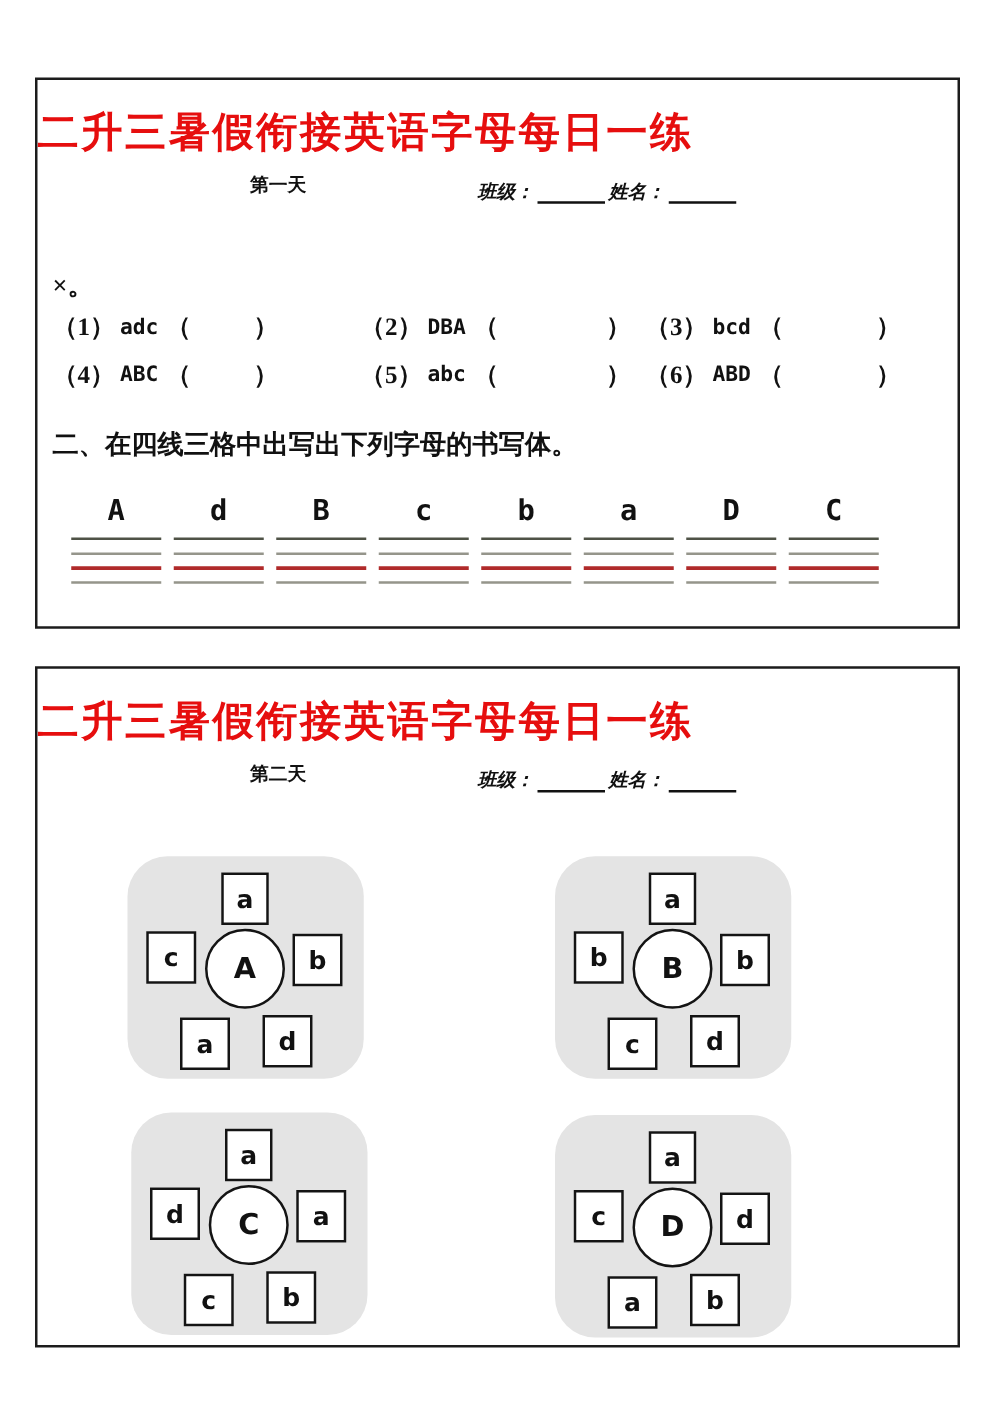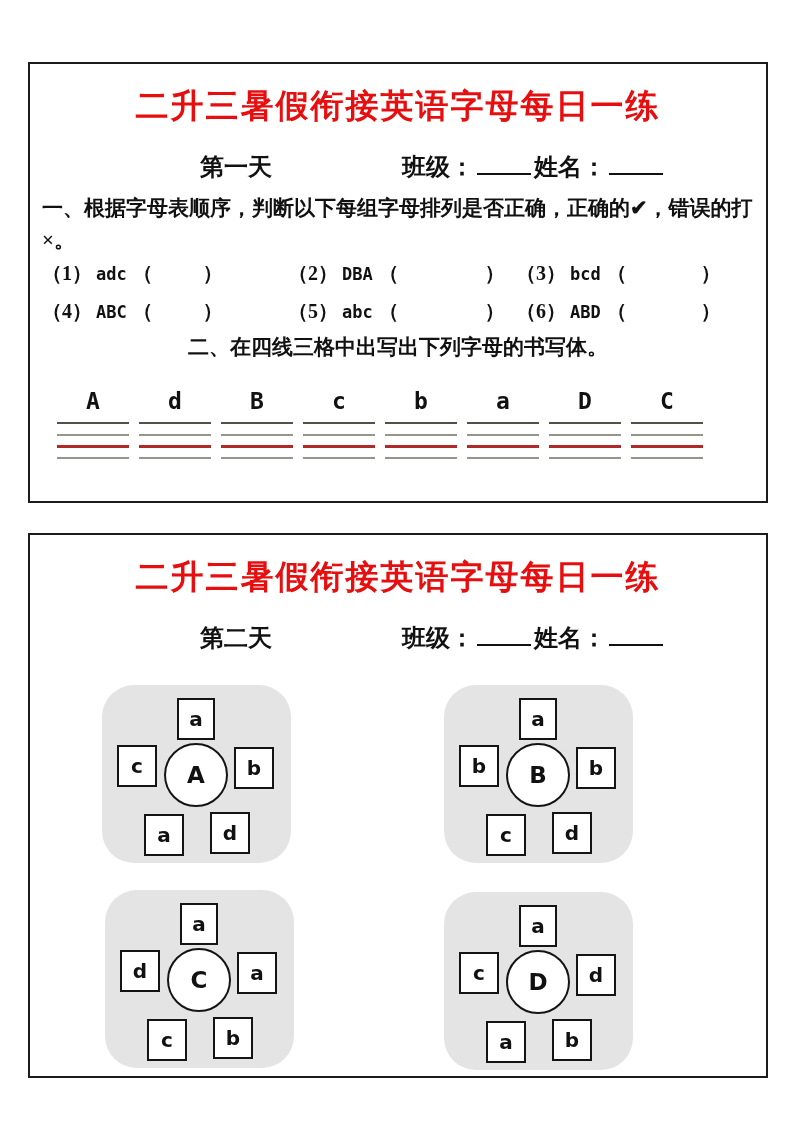--- a/index.html
+++ b/index.html
@@ -2,29 +2,29 @@
 <html style="--title-red: #e60e0e; --grid-top-line: #4f5246; --grid-mid-line: #95958b; --grid-red-line: #b02a2a; --group-bg: #e4e4e4;"><head>
 <meta charset="utf-8">
 <style>
   html,body{margin:0;padding:0;background:#ffffff;}
   .canvas{position:relative;width:793px;height:1122px;background:#fff;overflow:hidden;
           font-family:"Liberation Serif","DejaVu Serif",serif;color:#111;}
   .page{position:absolute;left:28px;width:740px;border:2px solid #1c1c1c;background:#fff;box-sizing:border-box;}
   #page1{top:62px;height:441px;}
   #page2{top:533px;height:545px;}
 
-  .title{margin:20px 0 0;text-align:center;font-size:33px;font-weight:bold;
+  .title{margin:20px 0 0;font-size:33px;font-weight:bold;
          color:var(--title-red,#e60e0e);letter-spacing:2px;}
-  .header-row{position:relative;height:34px;margin-top:20px;font-size:24px;font-weight:bold;}
+  .header-row{position:relative;height:34px;margin-top:8px;font-size:15px;font-weight:bold;}
   .day{position:absolute;left:170px;top:2px;}
-  .cng{position:absolute;left:372px;top:2px;display:flex;align-items:flex-start;}
+  .cng{position:absolute;left:352px;top:2px;display:flex;align-items:flex-end;font-style:italic;}
   .blank{display:inline-block;width:54px;height:22px;border-bottom:2px solid #111;margin:0 3px;}
 
   .para{margin:10px 12px 0;font-size:21px;font-weight:bold;line-height:1.5;}
-  .sec2{margin-top:0;text-align:center;}
+  .sec2{margin-top:20px;}
 
   .items-row{position:relative;height:38px;font-weight:bold;}
   .item{position:absolute;top:4px;display:flex;align-items:center;}
   .i1{left:12px}.i2{left:258px}.i3{left:486px}
   .it-num{font-size:20px;}
   .it-letters{font-family:"DejaVu Sans Mono","Liberation Mono",monospace;font-size:17px;margin:0 6px 0 4px;}
   .it-paren{font-size:20px;}
   .it-gap{display:inline-block;height:2px;}
   .g-sm{width:50px}.g-md{width:86px}.g-lg{width:74px}
 
@@ -65,21 +65,21 @@
       <span class="day">第一天</span>
       <span class="cng">
         <span>班级：</span>
         <span class="blank"></span>
         <span>姓名：</span>
         <span class="blank"></span>
       </span>
     </div>
 
     <p class="para">
-      <span>一、根据字母表顺序，判断以下每组字母排列是否正确，正确的✔，错误的打</span><br>
+      <br>
       <span>×。</span>
     </p>
 
     <div class="items-row">
       <span class="item i1">
         <span class="it-num">（1）</span>
         <span class="it-letters">adc</span>
         <span class="it-paren">（</span>
         <span class="it-gap g-sm"></span>
         <span class="it-paren">）</span>

